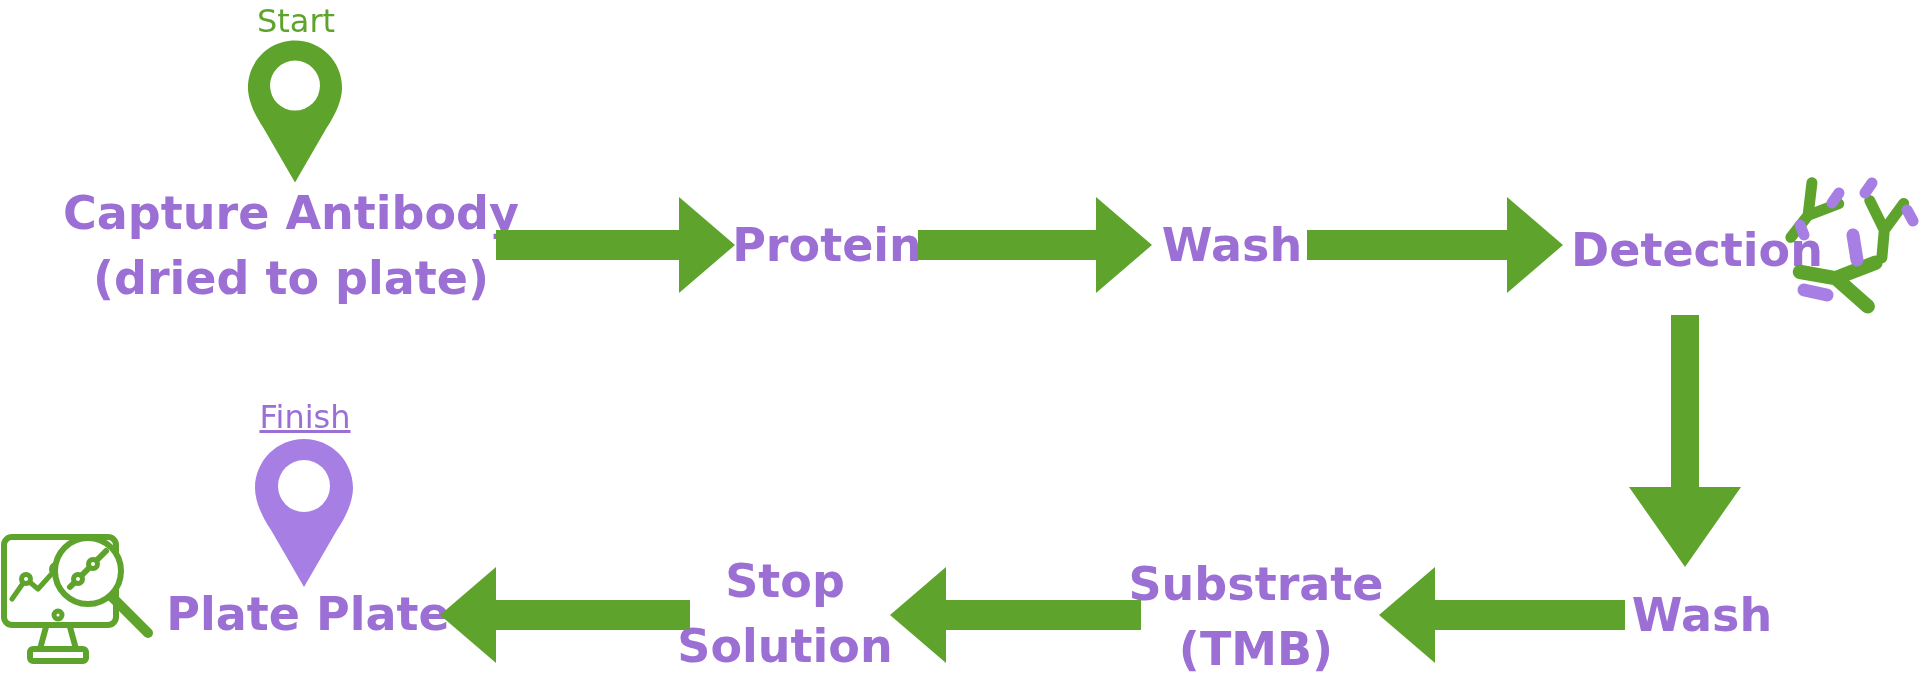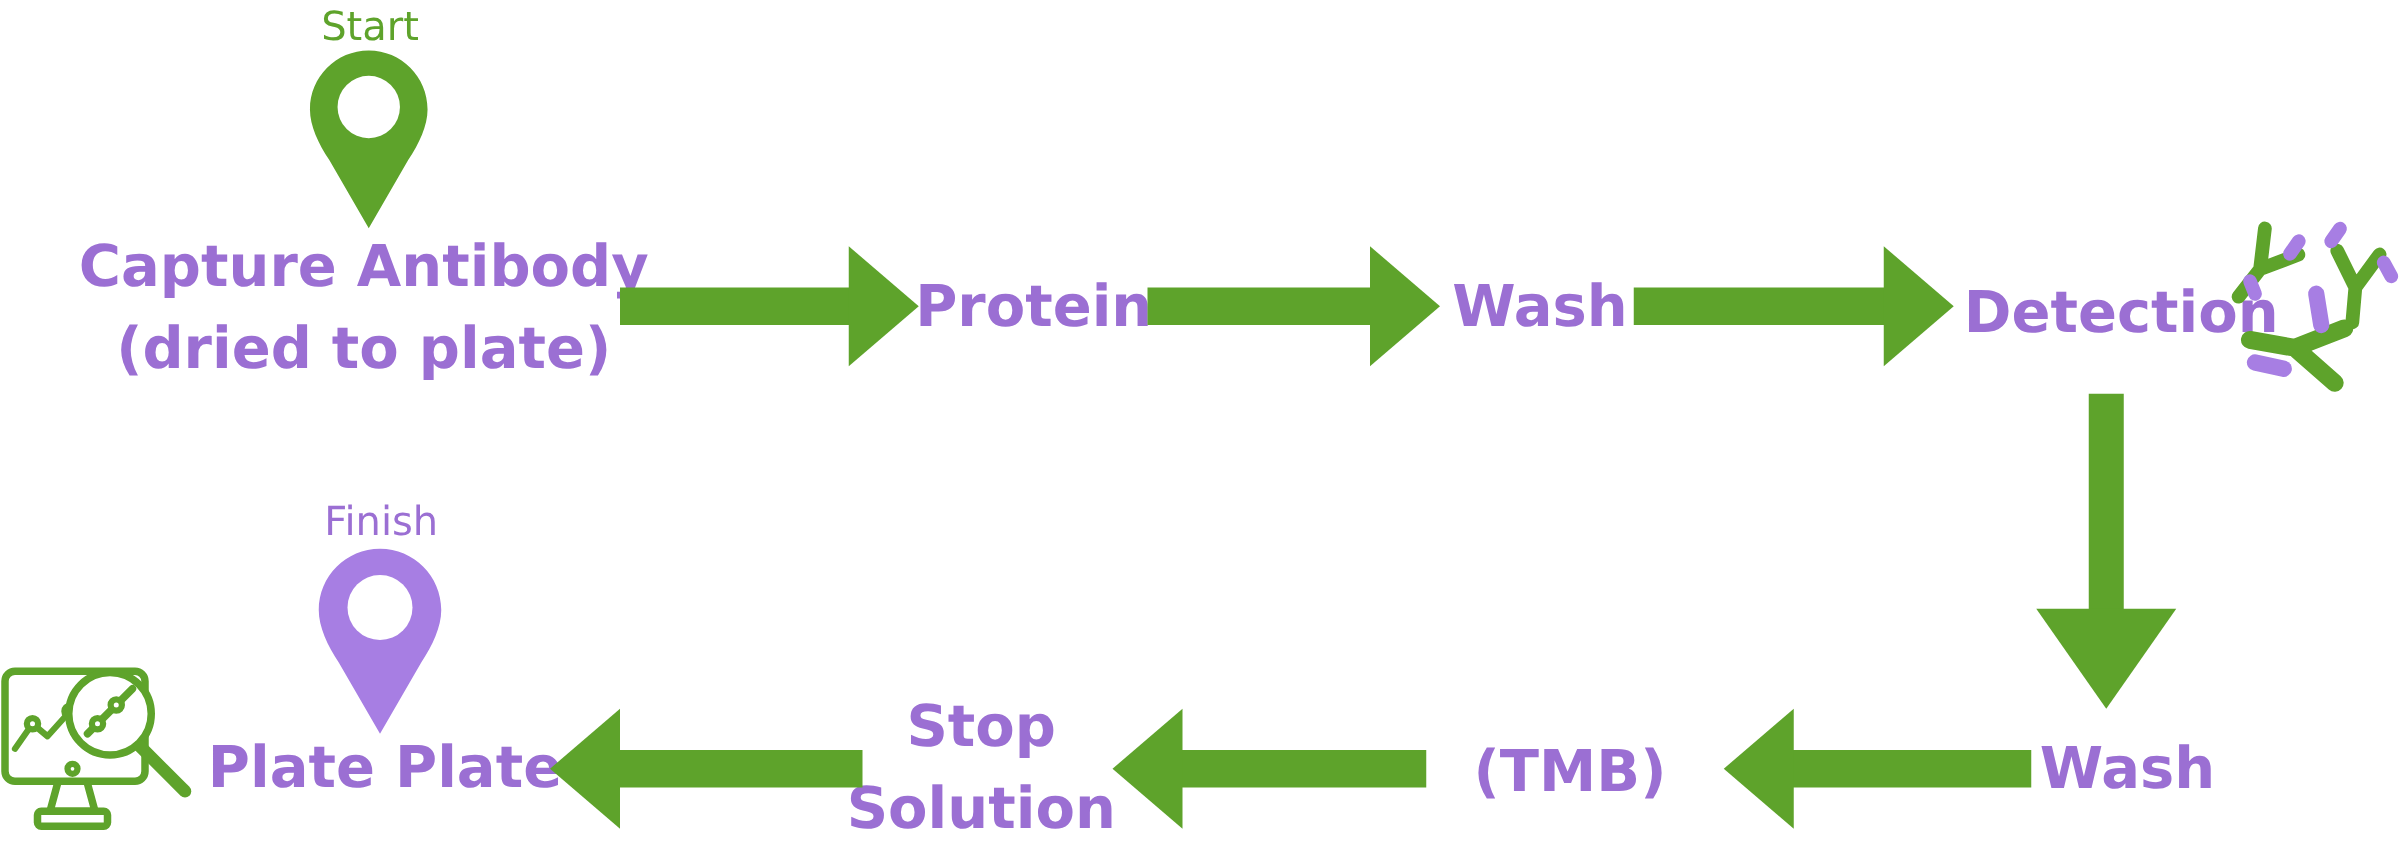--- a/index.html
+++ b/index.html
@@ -17,21 +17,21 @@
   .n-protein{left:827px;top:245px;}
   .n-wash1{left:1232px;top:245px;}
   .n-detection{left:1683px;top:250px;margin-left:14px;}
   .n-wash2{left:1702px;top:615px;}
   .n-substrate{left:1256px;top:617px;}
   .n-stop{left:785px;top:614px;}
   .n-read{left:308px;top:614px;}
   
   .marker-label{position:absolute;transform:translateX(-50%);font-size:32px;white-space:nowrap;}
   .start-label{left:296px;top:2px;color:var(--green,#5ea32b);}
-  .finish-label{left:305px;top:398px;color:var(--purple,#9b6fd3);}
+  .finish-label{left:305px;top:398px;color:var(--purple,#9b6fd3);text-decoration:underline;}
   .pin{position:absolute;}
   .start-pin{left:247px;top:36px;width:96px;height:151px;}
   .finish-pin{left:250px;top:438px;width:108px;height:150px;}
   
   .arrow{position:absolute;height:96px;}
   .arrow .bar{position:absolute;top:33px;height:30px;background:var(--green,#5ea32b);}
   .arrow-right .bar{left:0;right:55px;}
   .arrow-right .head{
     position:absolute;right:0;top:0;width:0;height:0;
     border-top:48px solid transparent;border-bottom:48px solid transparent;
@@ -85,20 +85,21 @@
     <div>Wash</div>
   </div>
   <div class="node n-detection">
     <div>Detection</div>
   </div>
 
   <div class="node n-wash2">
     <div>Wash</div>
   </div>
   <div class="node n-substrate">
+    <div>Substrate</div>
     <div>(TMB)</div>
   </div>
   <div class="node n-stop">
     <div>Stop</div>
     <div>Solution</div>
   </div>
   <div class="node n-read">
     <div>Plate Plate</div>
   </div>
 

